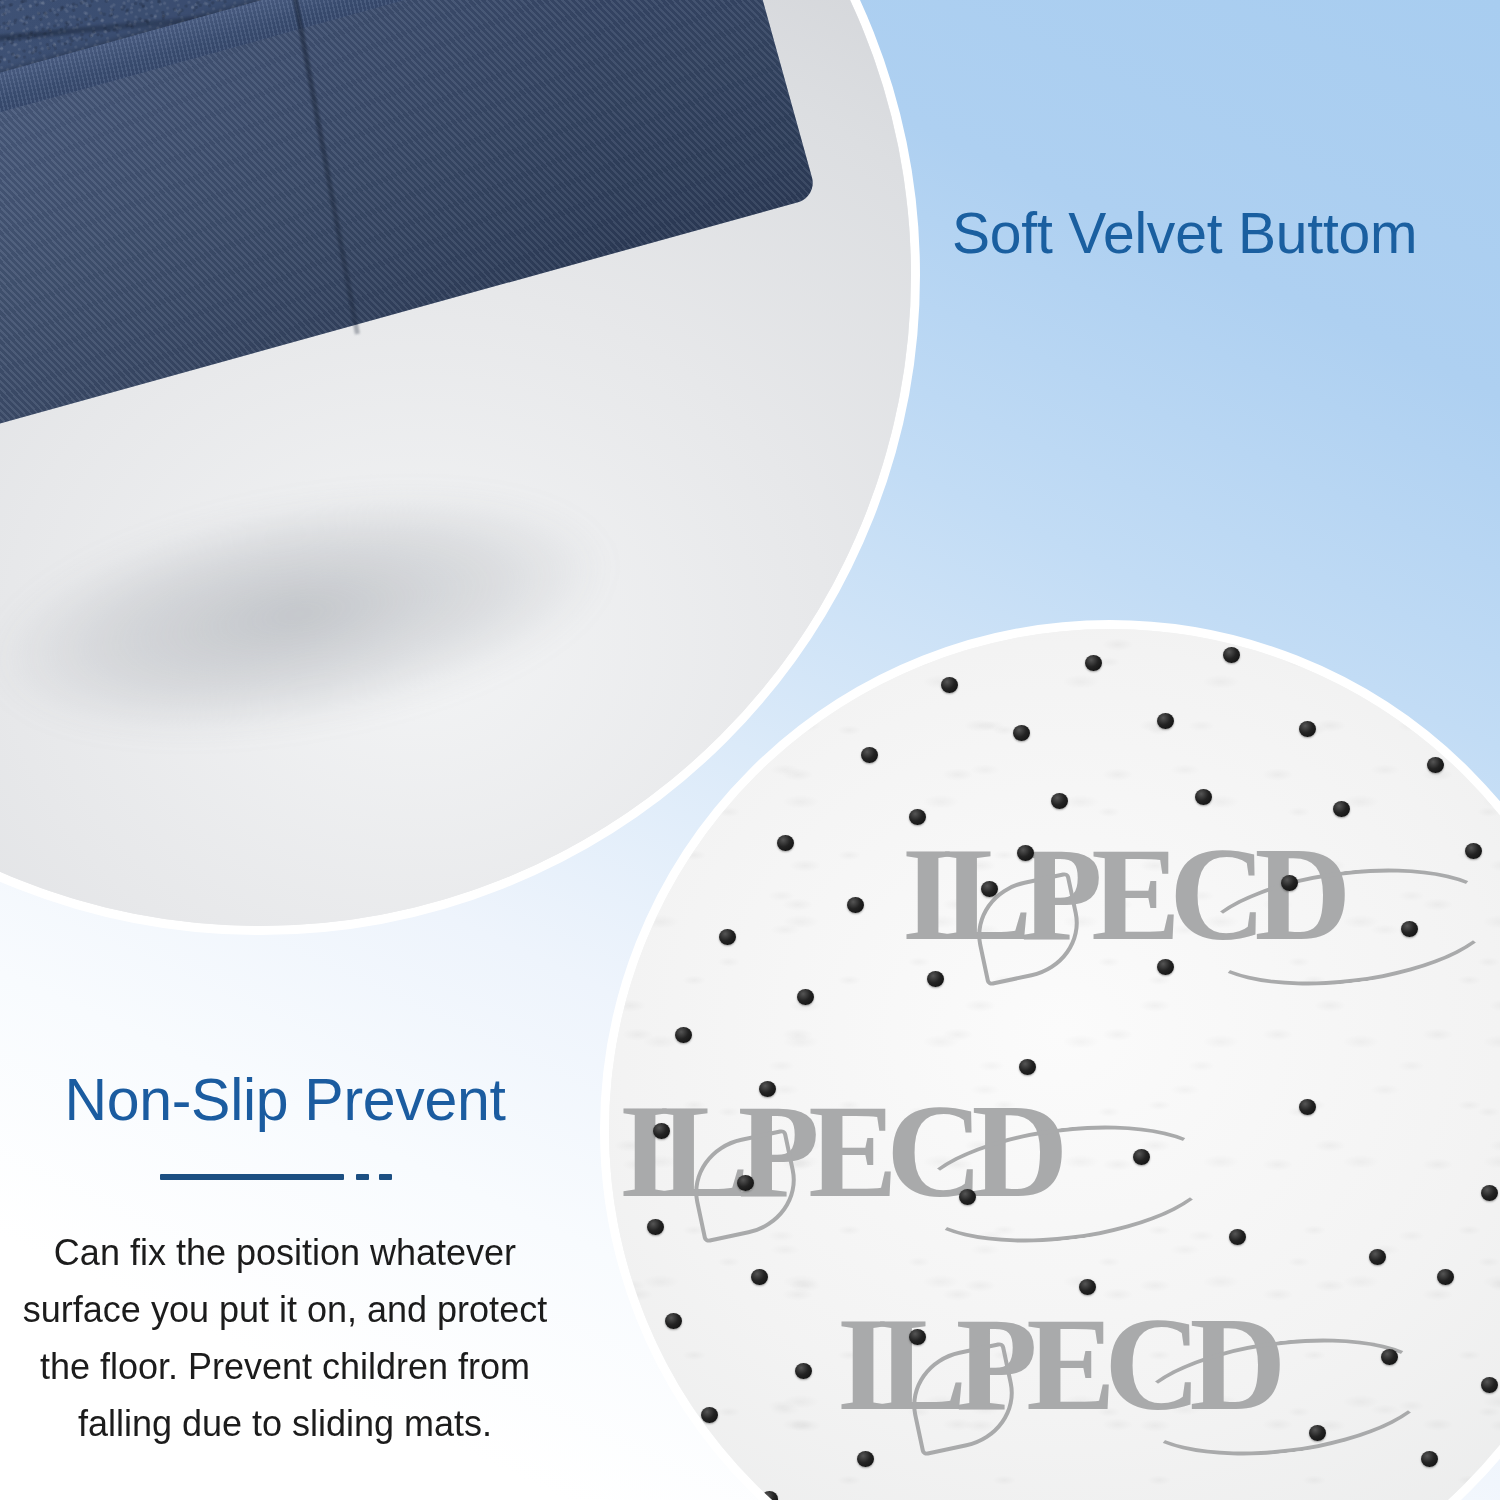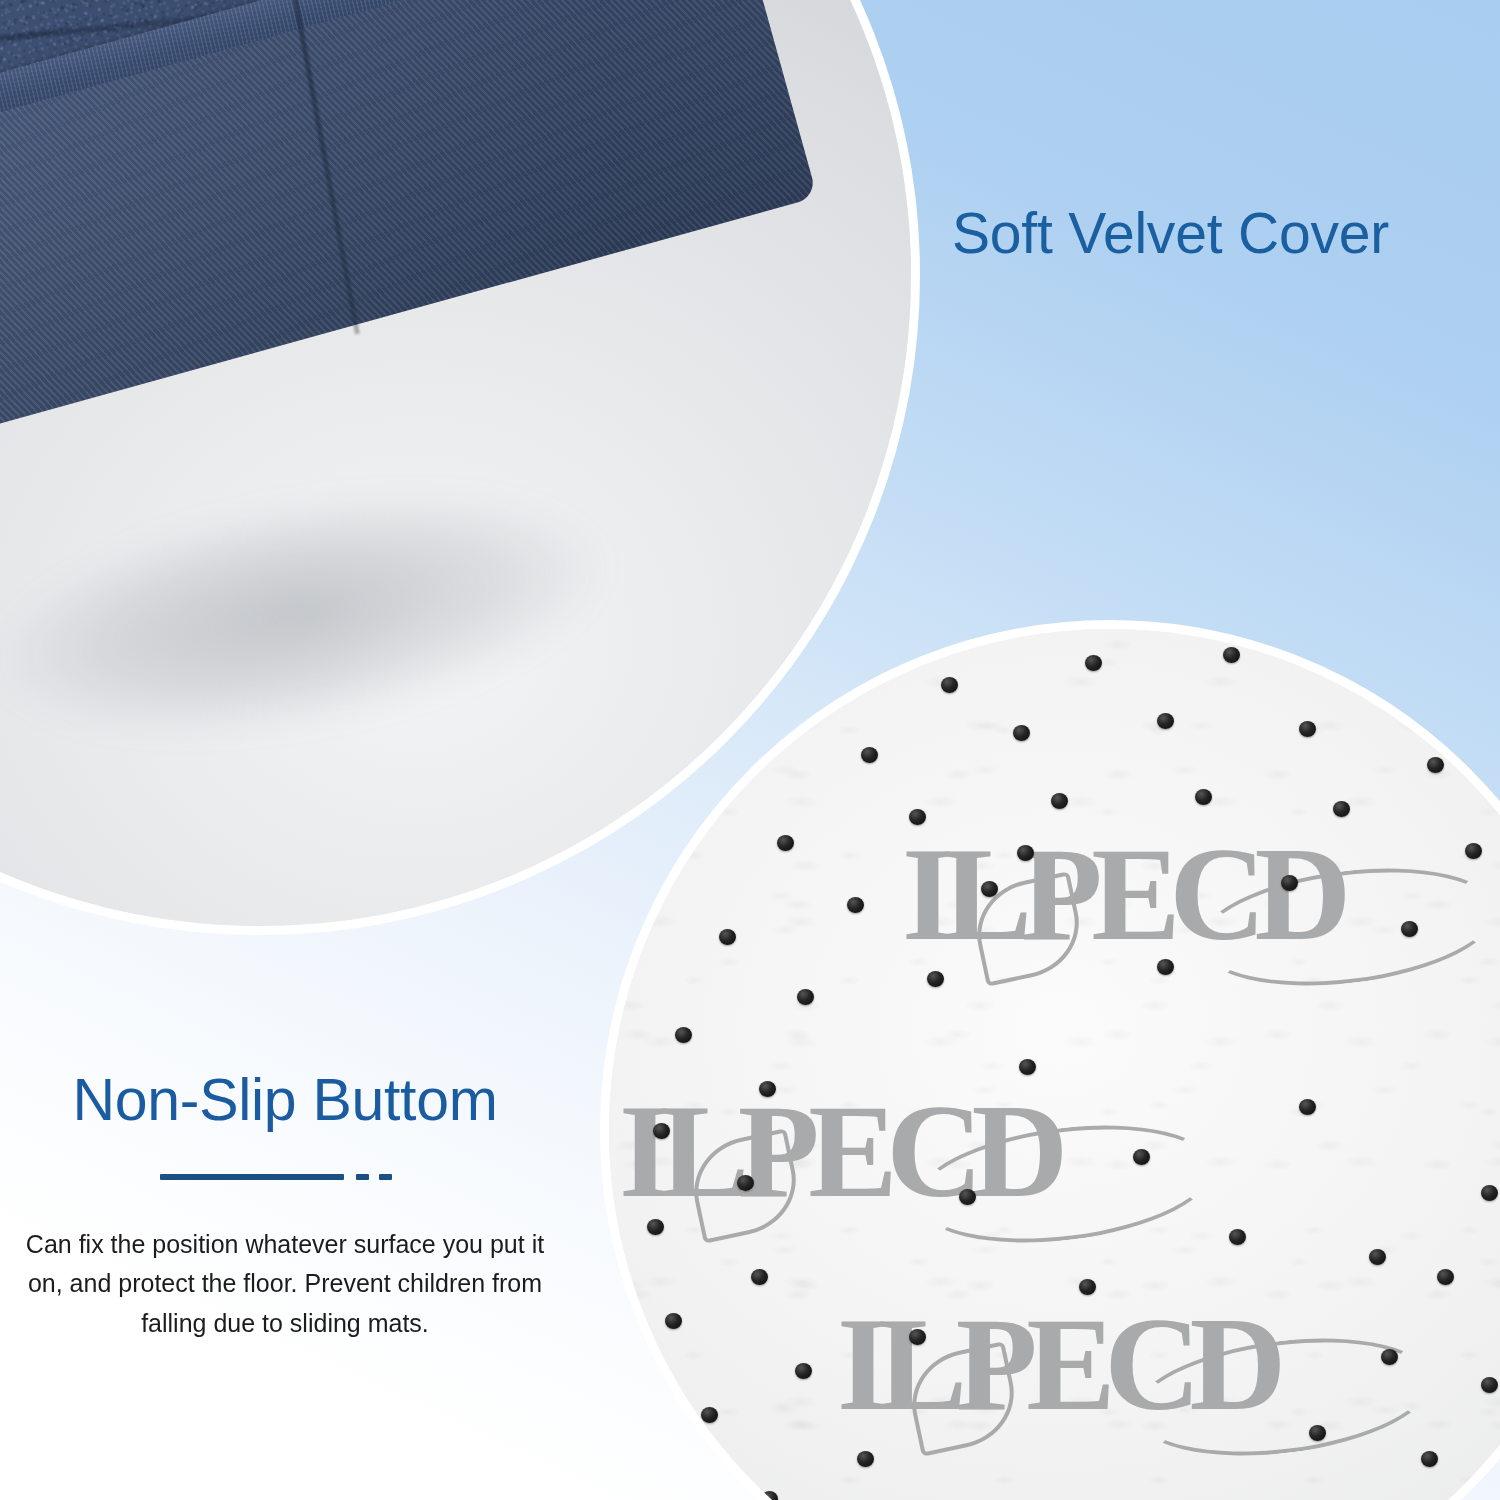--- a/index.html
+++ b/index.html
@@ -312,21 +312,21 @@
     background: #1c4f82;
     border-radius: 1px;
   }
   .divider .d1 { left: 196px; }
   .divider .d2 { left: 219px; }
 
   .block-left .body {
     margin: 44px auto 0;
     width: 540px;
     color: #1c1c1c;
-    font-size: 25px;
+    font-size: 36px;
     line-height: 1.58;
     font-weight: 400;
   }
 </style>
 </head>
 <body>
 
 <div class="poster">
 
   <div class="photo-velvet">
@@ -409,25 +409,25 @@
         <span class="dot" style="left: 524px; top: 520px;"></span>
         <span class="dot" style="left: 350px; top: 560px;"></span>
         <span class="dot" style="left: 620px; top: 600px;"></span>
         <span class="dot" style="left: 470px; top: 650px;"></span>
         <span class="dot" style="left: 300px; top: 700px;"></span>
         <span class="dot" style="left: 760px; top: 620px;"></span>
       </div>
   </div>
 
   <div class="headline-right">
-    <span class="ln">Soft Velvet Cover</span>
+    <span class="ln">Soft Velvet Buttom</span>
   </div>
 
   <div class="block-left">
-    <div class="title">Non-Slip Buttom</div>
+    <div class="title">Non-Slip Prevent</div>
     <div class="divider">
       <span class="bar"></span>
       <span class="d1"></span>
       <span class="d2"></span>
     </div>
     <div class="body">Can fix the position whatever surface you put it on, and protect the floor. Prevent children from falling due to sliding mats.</div>
   </div>
 
 </div>
 

